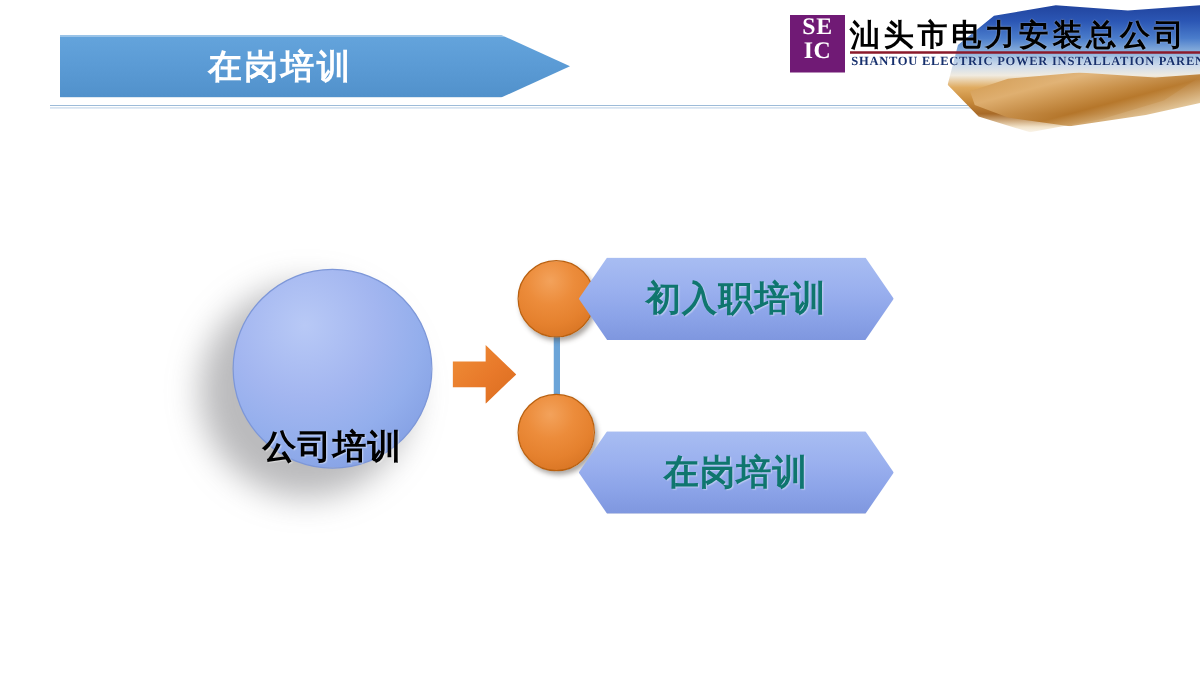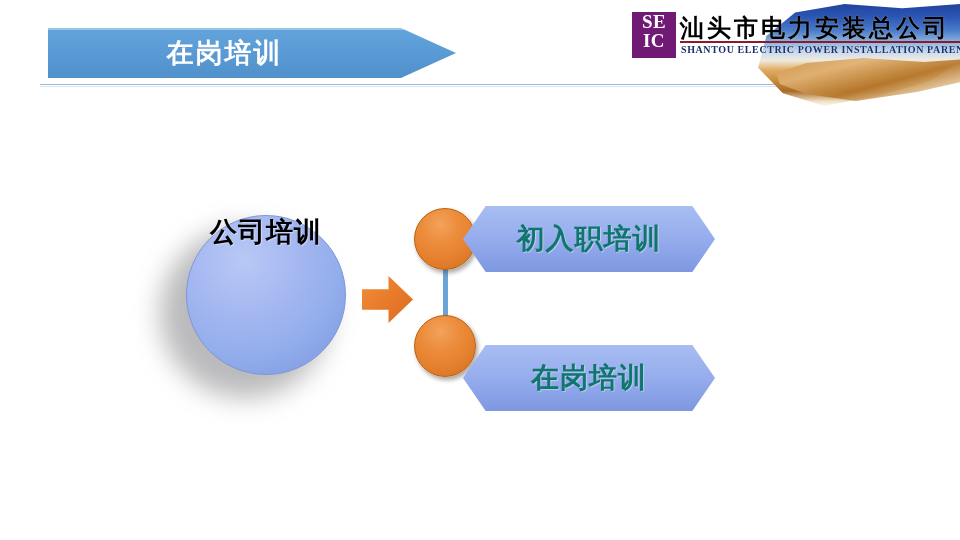--- a/index.html
+++ b/index.html
@@ -174,21 +174,21 @@
     position: absolute;
     left: 186px;
     top: 215px;
     width: 160px;
     height: 160px;
     border-radius: 50%;
     background: radial-gradient(circle at 36% 28%, #b8c9f6 0%, #a3b6f0 38%, #93aeec 62%, #7e9ae0 92%);
     border: 1px solid #7d97d8;
     box-sizing: border-box;
     display: flex;
-    align-items: flex-start;
+    align-items: flex-end;
     justify-content: center;
   }
   #hub-circle .hub-label {
     color: #000000;
     font-size: 27px;
     font-weight: bold;
     line-height: 1.18;
     text-align: center;
     letter-spacing: 1px;
     text-shadow: 1px 1px 1px rgba(255,255,255,0.45);

